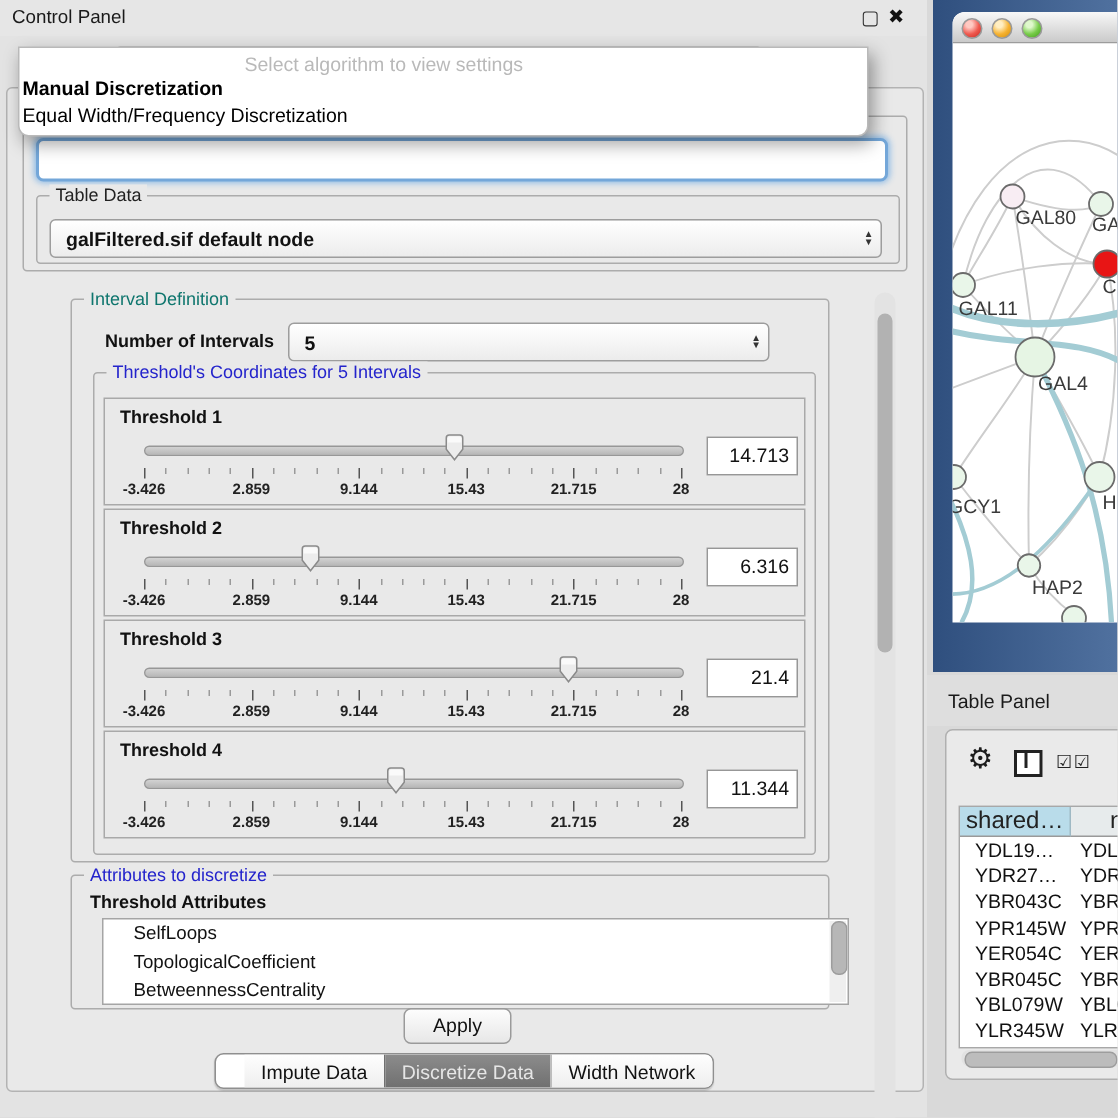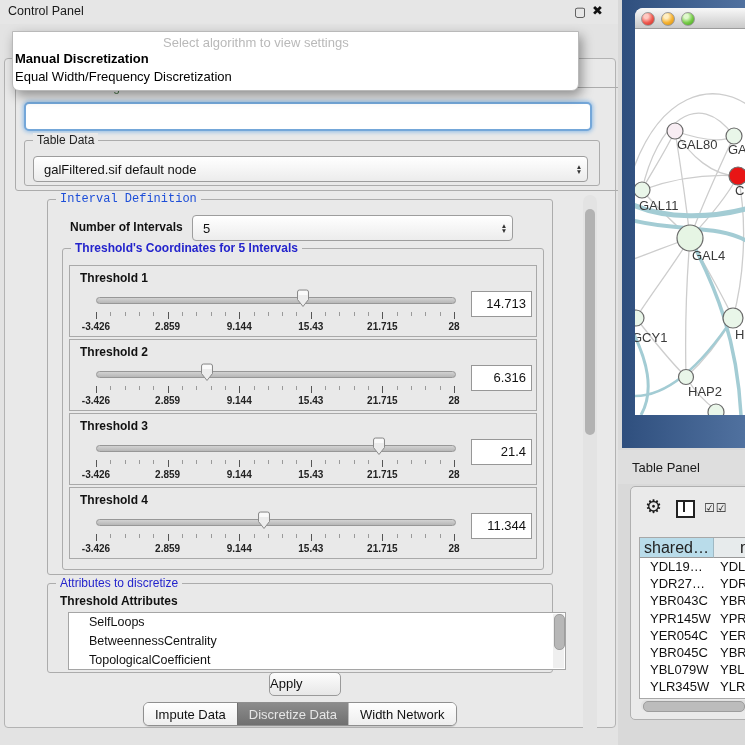--- a/index.html
+++ b/index.html
@@ -9,64 +9,64 @@
 
   
   #control-panel{left:0;top:0;width:618px;height:745px;background:#e3e3e3;}
   #cp-titlebar{left:0;top:0;width:618px;height:24px;background:#e6e6e6;}
   #cp-title{left:8px;top:4px;font-size:12.5px;color:#1a1a1a;}
   #float-btn{left:574px;top:4px;font-size:13px;color:#333;cursor:default;}
   #close-btn{left:592px;top:3px;font-size:13px;font-weight:bold;color:#111;}
 
   
   .seg-bar{display:flex;border:1px solid #8f8f8f;border-radius:6px;overflow:hidden;
-    background:#fff;height:22px;box-shadow:0 1px 1px rgba(0,0,0,.15);}
+    background:#fff;height:22px;box-shadow:0 1px 1px rgba(0,0,0,.15);padding-left:19px;}
   .seg{display:flex;align-items:center;gap:5px;padding:0 11px;font-size:13px;color:#111;
     background:linear-gradient(#fefefe,#eeeeee);border-left:1px solid #bdbdbd;white-space:nowrap;}
   .seg:first-child{border-left:none;}
   .seg.sel{background:linear-gradient(#8c8c8c,#707070);color:#e6e6e6;border-left-color:#707070;}
   #top-tabs{left:74px;top:31px;}
   #bottom-tabs{left:143px;top:702px;}
 
   #main-panel{left:4px;top:58px;width:610px;height:668px;background:#e9e9e9;
     border:1px solid #b3b3b3;border-radius:4px;}
 
   
   .group{position:absolute;border:1px solid #acacac;border-radius:3px;}
   .group>.glabel{position:absolute;top:-8px;left:8px;background:#e9e9e9;padding:0 4px;
     font-size:12px;white-space:nowrap;}
 
-  #algo-group{left:10px;top:28px;width:588px;height:102px;padding-left:40px;}
+  #algo-group{left:10px;top:18px;width:588px;height:102px;}
   #algo-group>.glabel{color:#4f7a4f;}
   #tabledata-group{left:8px;top:52px;width:574px;height:44px;}
   #tabledata-group>.glabel{color:#222;}
 
   .combo{position:absolute;background:linear-gradient(#ffffff,#ececec);border:1px solid #9d9d9d;
-    border-radius:4px;font-size:13px;color:#111;display:flex;align-items:center;}
+    border-radius:4px;font-size:13px;color:#111;display:flex;align-items:center;font-weight:bold;}
   .combo .cval{padding-left:10px;flex:1;}
   .combo .arrows{width:16px;text-align:center;font-size:6.5px;line-height:5px;color:#333;}
 
   #table-combo{left:8px;top:15px;width:553px;height:24px;}
   #algo-combo-focus{left:8px;top:14px;width:564px;height:25px;border-radius:5px;
     background:#fff;border:2px solid #74a7d9;box-shadow:0 0 4px 1px #8ebbe6;}
 
   
   #algo-popup{left:12px;top:31px;width:565px;height:58px;background:#fff;border:1px solid #b9b9b9;
     border-radius:0 0 7px 7px;box-shadow:3px 5px 12px rgba(0,0,0,.38);z-index:50;}
   #popup-placeholder{left:150px;top:3px;font-size:13px;color:#b9b9b9;}
   .popup-item{position:absolute;left:2px;font-size:13px;color:#000;white-space:nowrap;}
   .popup-item.b{font-weight:bold;}
 
   
   #interval-group{left:42px;top:140px;width:504px;height:374px;}
-  #interval-group>.glabel{color:#1d4ed8;font-family:Liberation Mono, monospace;}
+  #interval-group>.glabel{color:#0f766e;}
   #noi-label{left:22px;top:20px;font-size:12px;font-weight:bold;color:#111;}
   #noi-combo{left:144px;top:15px;width:319px;height:24px;}
   #thr-group{left:14px;top:48px;width:480px;height:320px;}
-  #thr-group>.glabel{color:#2424cc;font-weight:bold;}
+  #thr-group>.glabel{color:#2424cc;}
 
   .thr-box{position:absolute;left:6px;width:466px;height:70px;border:1px solid #a9a9a9;background:#e9e9e9;}
   .thr-label{position:absolute;left:10px;top:5px;font-size:12px;font-weight:bold;color:#111;text-align:center;}
   .thr-track{position:absolute;left:26px;top:31px;width:358px;height:5px;border:1px solid #979797;
     border-radius:4px;background:linear-gradient(#cwhite,#bbb);background:linear-gradient(#d2d2d2,#b7b7b7);}
   .thr-handle{position:absolute;top:23px;width:16px;height:19px;}
   .tick{position:absolute;width:1px;background:#8a8a8a;}
   .tick.major{height:7px;top:46px;background:#555;}
   .tick.minor{height:4px;top:46px;background:#9a9a9a;}
   .tick-lab{position:absolute;top:55px;width:44px;margin-left:-22px;text-align:center;
@@ -76,21 +76,21 @@
 
   #attr-group{left:42px;top:524px;width:504px;height:88px;}
   #attr-group>.glabel{color:#2424cc;}
   #num-attr-label{left:12px;top:10px;font-size:12px;font-weight:bold;color:#111;}
   #attr-list{left:20px;top:28px;width:496px;height:56px;background:#fff;border:1px solid #a5a5a5;overflow:hidden;}
   .attr-item{position:relative;height:19px;line-height:19px;padding-left:20px;font-size:12.5px;color:#111;}
   #attr-vsb{position:absolute;right:1px;top:1px;width:11px;height:54px;background:#efefef;}
   #attr-vsb .thumb{position:absolute;left:1px;top:0;width:9px;height:34px;background:#b7b7b7;border-radius:5px;border:1px solid #9d9d9d;}
 
   #apply-btn{left:264px;top:613px;width:70px;height:22px;background:linear-gradient(#fdfdfd,#e7e7e7);
-    border:1px solid #9a9a9a;border-radius:5px;font-size:13px;color:#111;text-align:left;line-height:21px;}
+    border:1px solid #9a9a9a;border-radius:5px;font-size:13px;color:#111;text-align:center;line-height:21px;}
 
   #v-scrollbar{left:578px;top:136px;width:14px;height:556px;background:#e3e3e3;border-radius:7px;}
   #v-scrollbar .thumb{position:absolute;left:2px;top:14px;width:10px;height:226px;background:#b2b2b2;border-radius:5px;}
 
   
   #right-side{left:618px;top:0;width:127px;height:745px;background:#d9d9d9;}
   #net-frame{left:4px;top:0;width:123px;height:448px;background:linear-gradient(90deg,#2f4f7e,#50719f);}
   #net-window{left:13px;top:8px;width:110px;height:407px;background:#fff;border-radius:8px 0 0 0;overflow:hidden;}
   #net-titlebar{left:0;top:0;width:110px;height:20px;background:linear-gradient(#f8f8f8,#cacaca);
     border-bottom:1px solid #9c9c9c;border-radius:8px 0 0 0;}
@@ -346,22 +346,22 @@
               <div class="thr-value">11.344</div>
             </div>
           </div>
       </div>
 
       <div id="attr-group" class="group">
         <span class="glabel">Attributes to discretize</span>
         <span id="num-attr-label" class="abs">Threshold Attributes</span>
         <div id="attr-list" class="abs">
           <div class="attr-item">SelfLoops</div>
+            <div class="attr-item">TopologicalCoefficient</div>
             <div class="attr-item">BetweennessCentrality</div>
-            <div class="attr-item">TopologicalCoefficient</div>
             <div id="attr-vsb">
               <div class="thumb"></div>
             </div>
         </div>
       </div>
 
       <div id="apply-btn" class="abs">Apply</div>
 
       <div id="v-scrollbar" class="abs">
         <div class="thumb"></div>

